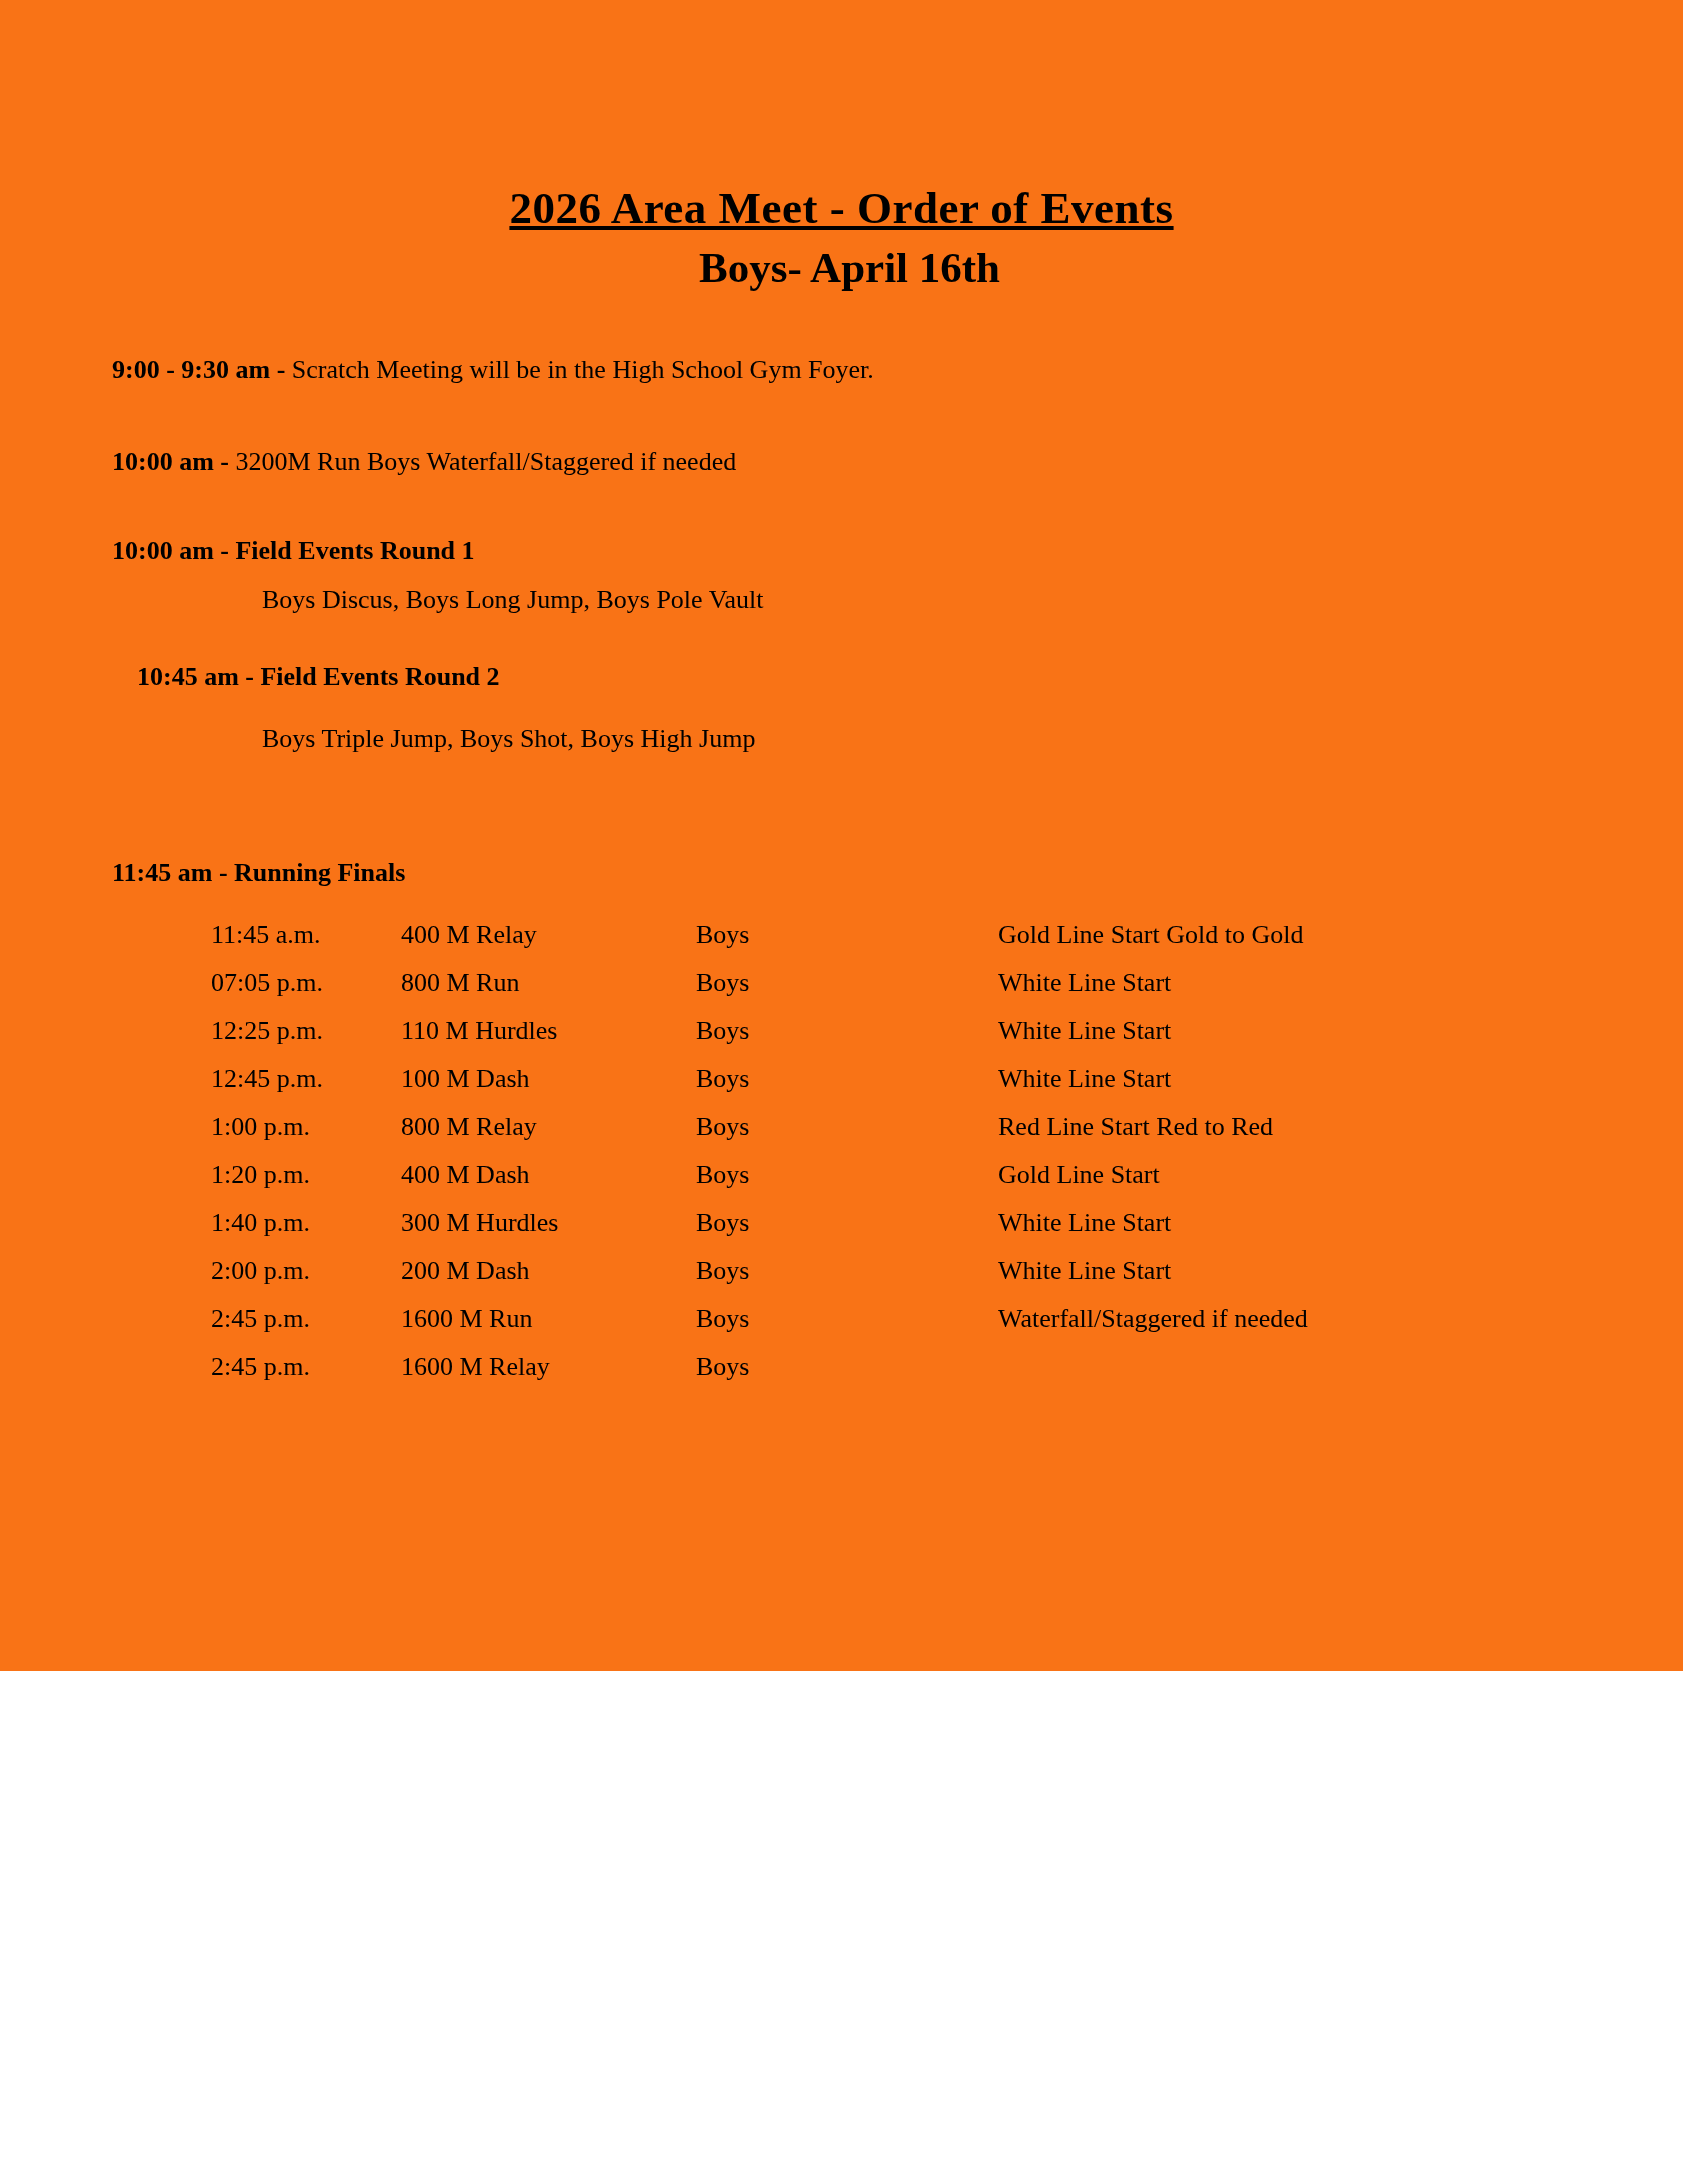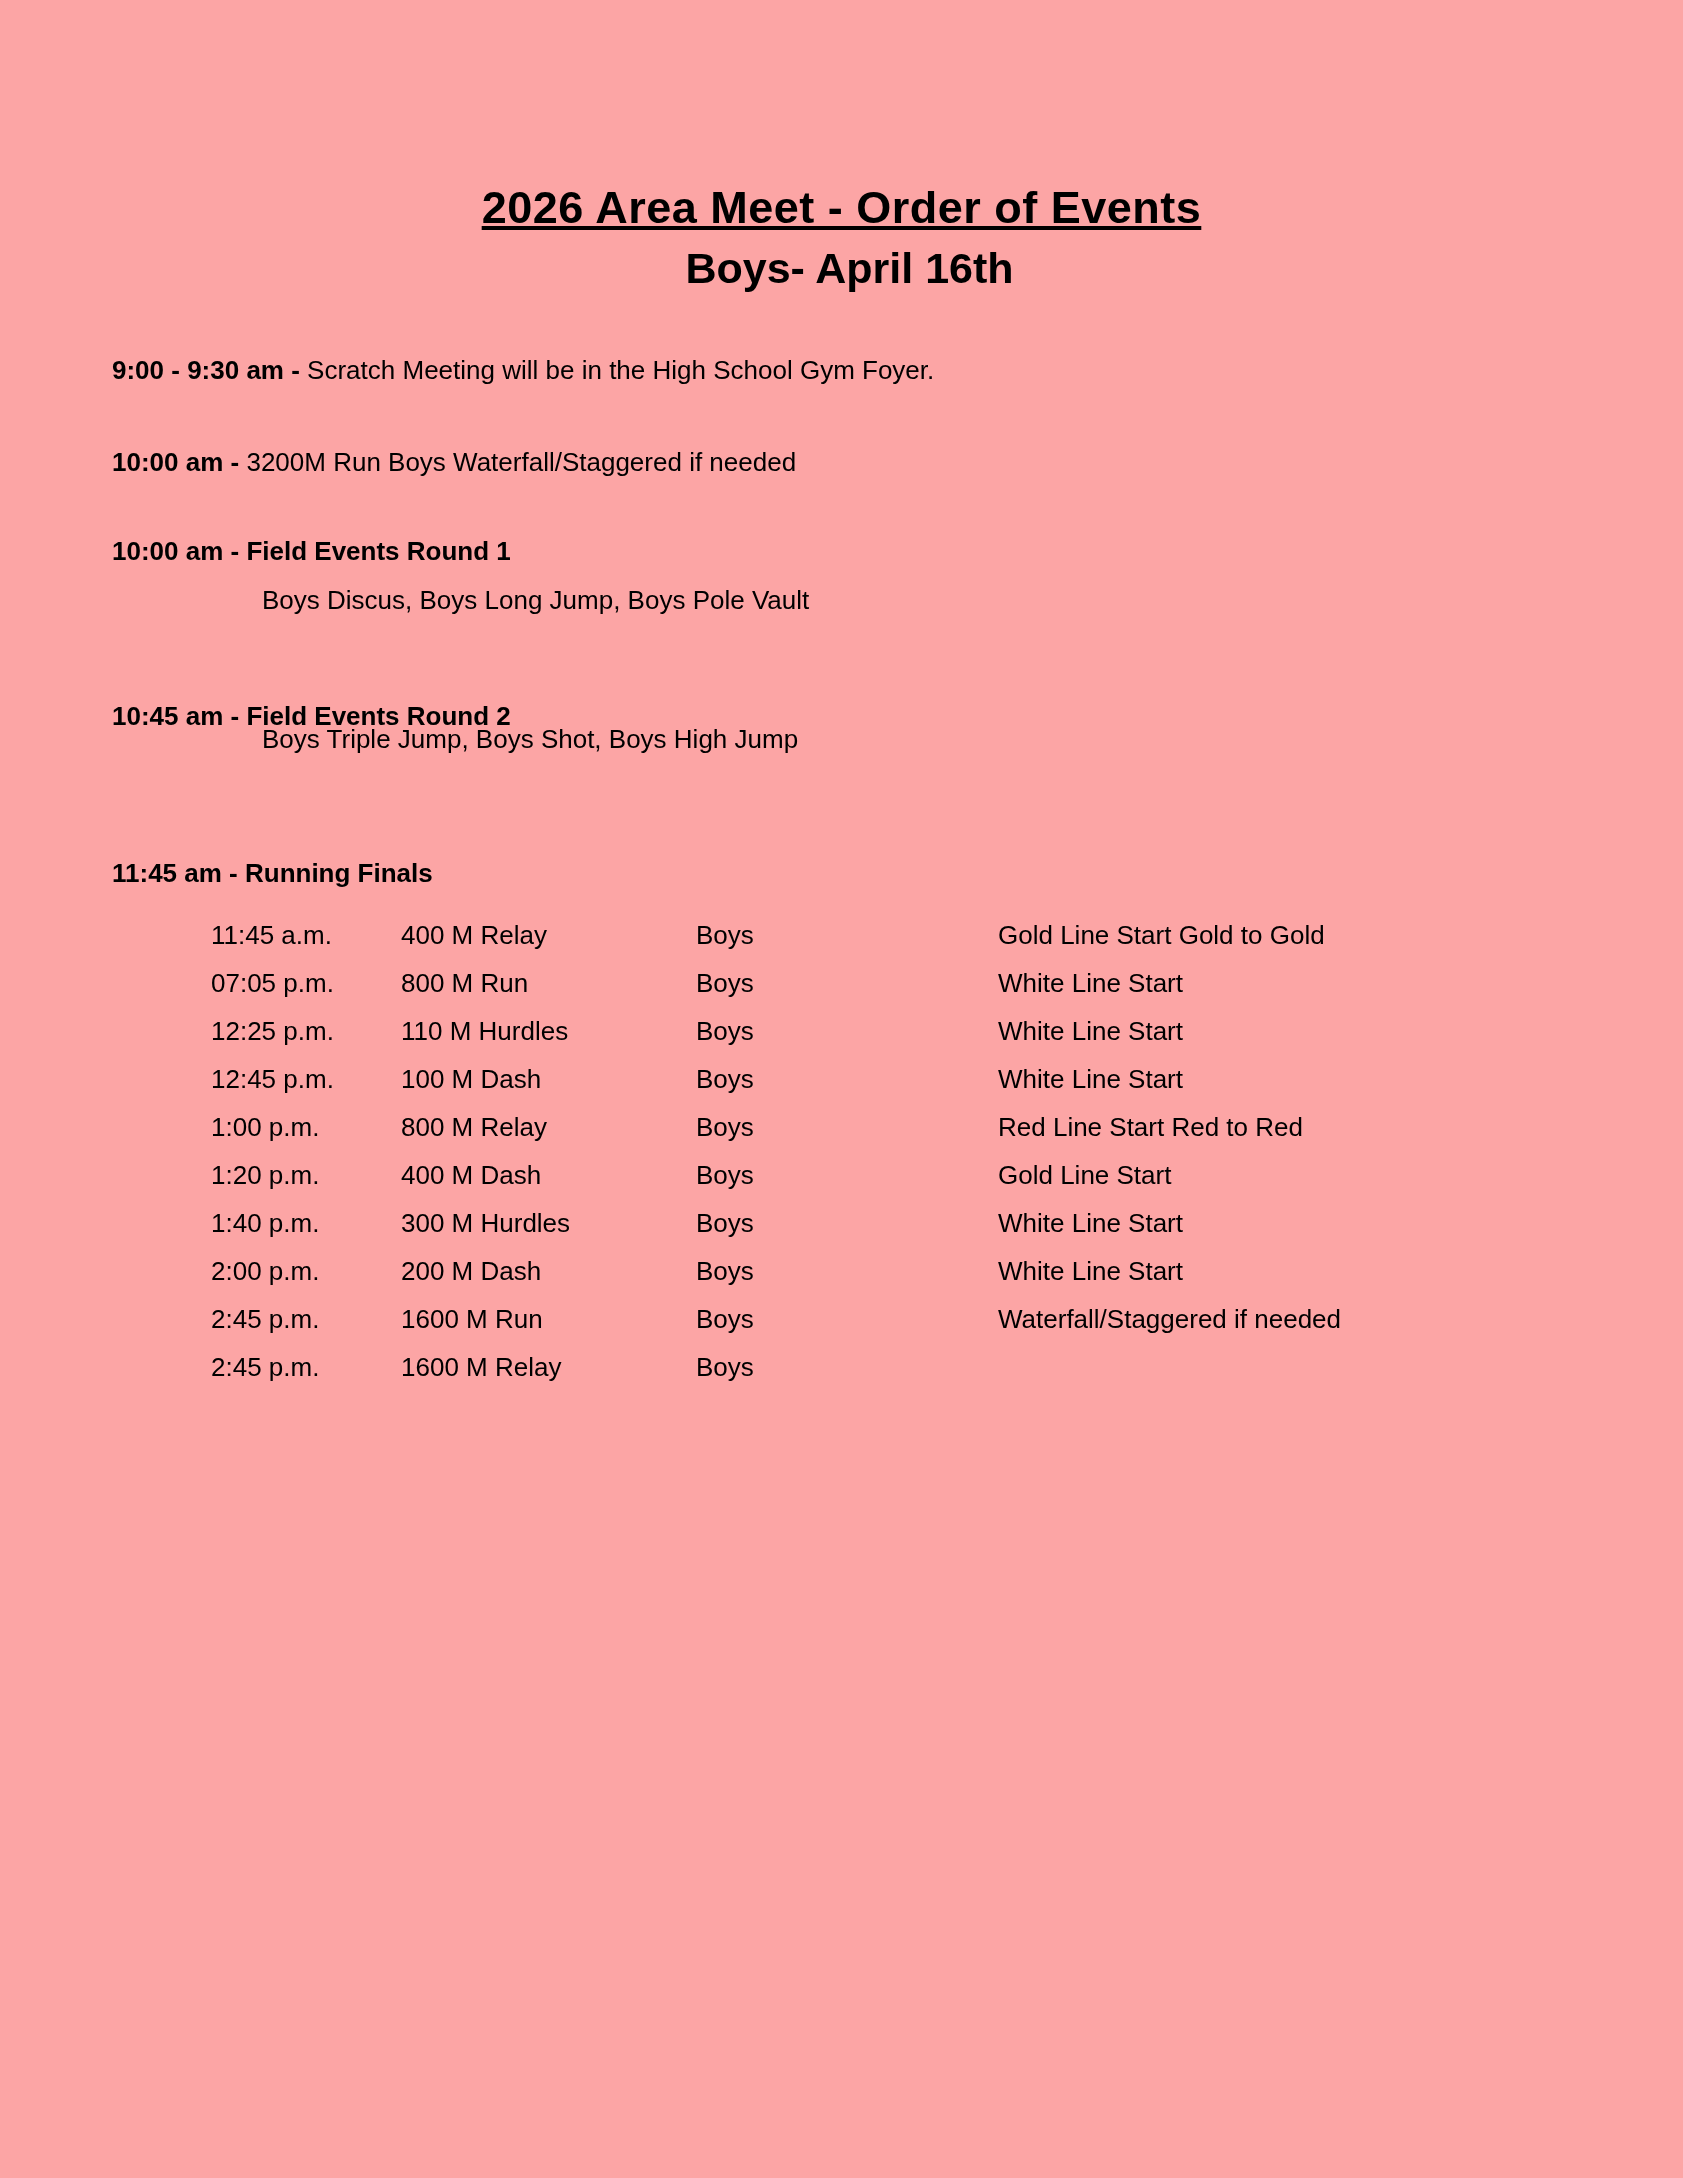--- a/index.html
+++ b/index.html
@@ -4,24 +4,24 @@
 <title>2026 Area Meet - Order of Events</title>
 <style>
   html, body {
     margin: 0;
     padding: 0;
     background: #ffffff;
   }
   .page {
     position: relative;
     width: 1683px;
-    height: 2178px;
-    background: #fca5a5;
+    height: 1671px;
+    background: #f97316;
     color: #000000;
-    font-family: Liberation Sans, sans-serif;
+    font-family: Liberation Serif, serif;
     overflow: hidden;
   }
   .title-block {
     position: absolute;
     top: 178px;
     left: 0;
     width: 100%;
     text-align: center;
   }
   .doc-title {
@@ -47,21 +47,21 @@
     white-space: nowrap;
   }
   .bold { font-weight: 700; }
   .section-heading { font-weight: 700; }
   .detail-line { left: 262px; }
 
   #line-scratch { top: 354px; }
   #line-3200    { top: 446px; }
   #h-fe1        { top: 535px; }
   #d-fe1        { top: 584px; }
-  #h-fe2        { top: 700px; }
+  #h-fe2        { top: 661px; margin-left: 25px; }
   #d-fe2        { top: 723px; }
   #h-rf         { top: 857px; }
 
   .finals-table {
     position: absolute;
     top: 911px;
     left: 163px;
     width: 1386px;
     margin-left: 48px;
   }

